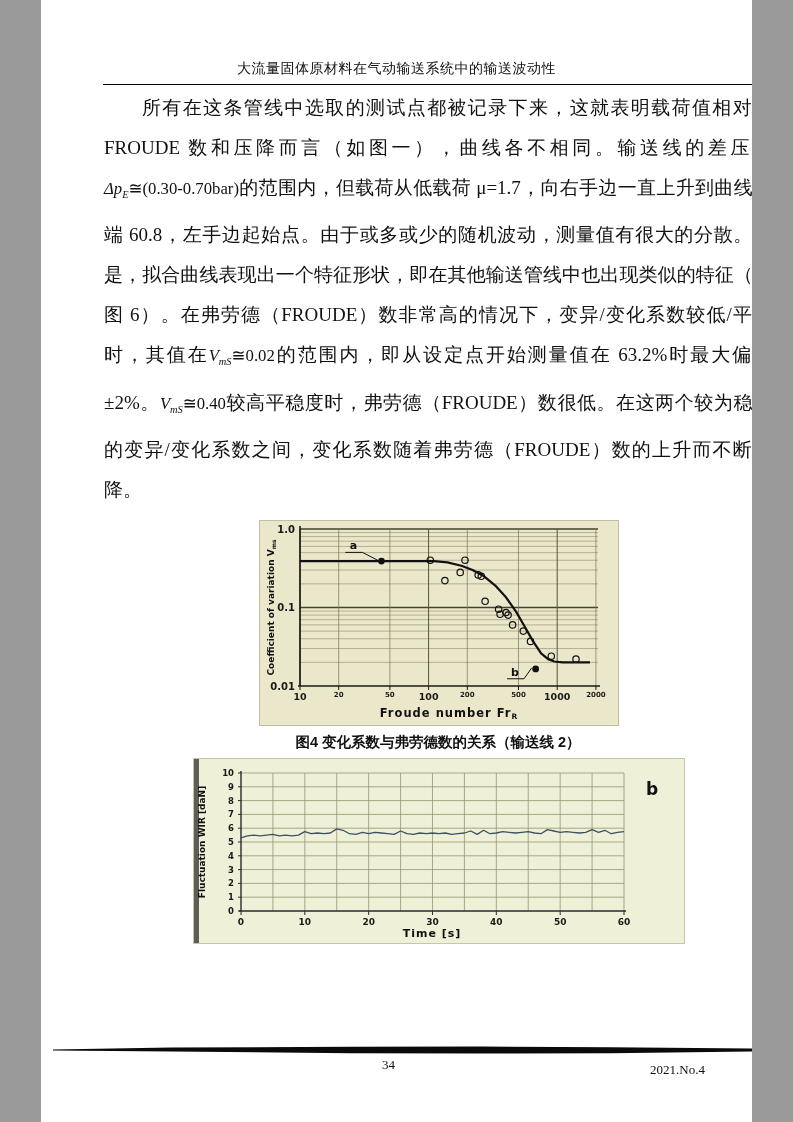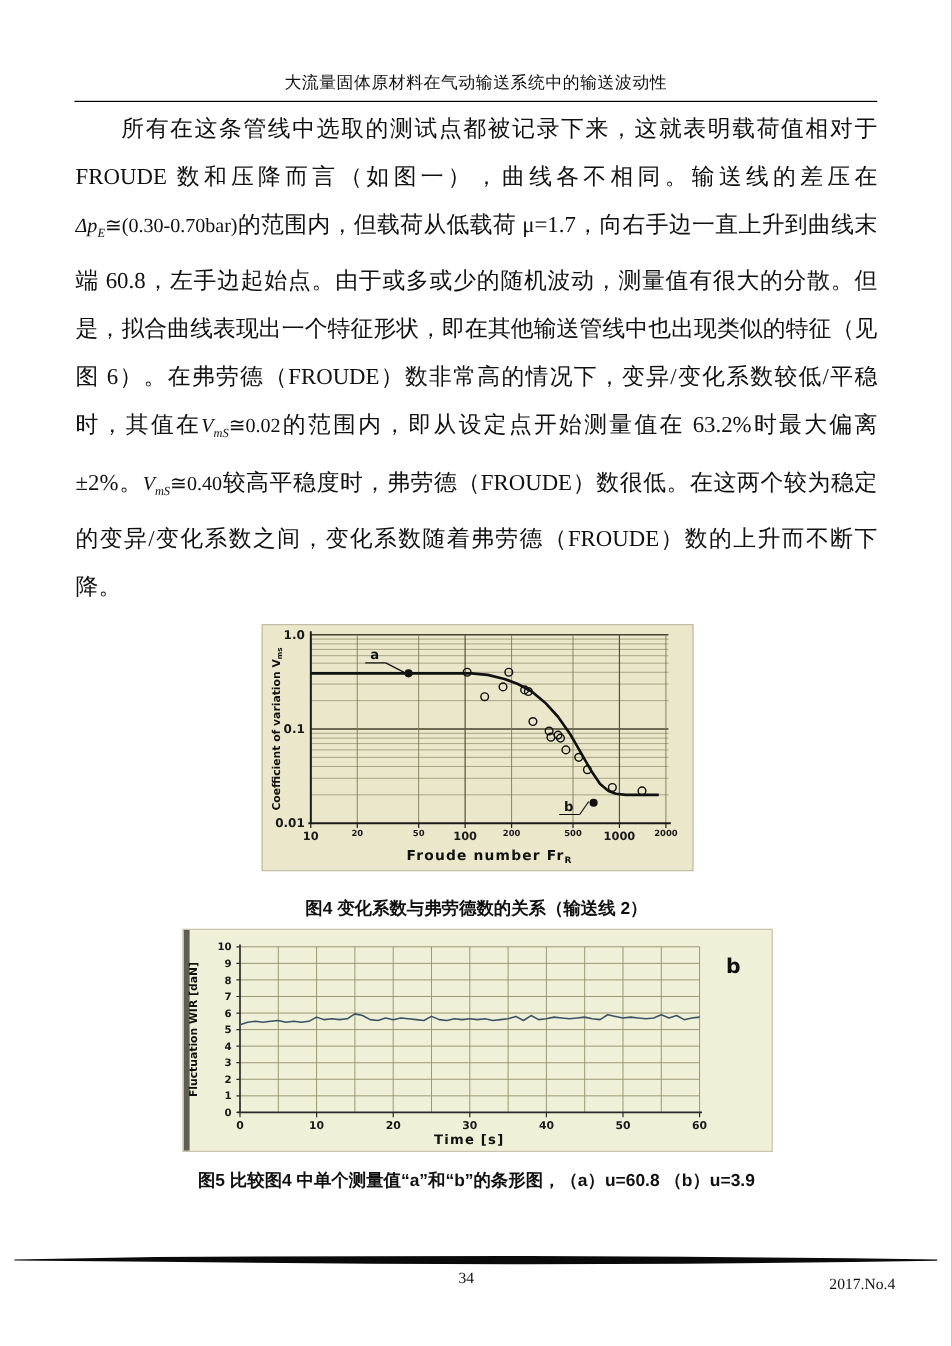--- a/index.html
+++ b/index.html
@@ -1,33 +1,33 @@
 <!DOCTYPE html>
 <html><head>
 <meta charset="utf-8">
 <style>
   html,body{margin:0;padding:0;background:#9a9a9a;}
-  .page{width:793px;height:1122px;margin:0 auto;background:#ffffff;position:relative;
+  .page{width:711px;height:1122px;margin:0 auto;background:#ffffff;position:relative;
         font-family:"Liberation Serif","DejaVu Serif",serif;color:#111;overflow:hidden;}
   .header-title{position:absolute;top:60px;left:0;right:0;text-align:center;font-size:14px;letter-spacing:.5px;}
   .header-rule{position:absolute;top:84px;left:62px;width:669px;border-top:1.5px solid #000;}
   .content{position:absolute;top:88px;left:63px;width:668px;}
   .body-par{margin:0;font-size:19px;line-height:40px;text-align:justify;}
   .indent{text-indent:2em;}
   .formula{font-size:.88em;white-space:nowrap;}
   .formula i{}
   .formula sub{font-size:.62em;font-style:italic;}
   figure{margin:0;}
   .fig4-wrap{width:358px;margin:10px auto 0;}
   .fig5-wrap{width:490px;margin:6px auto 0;}
   .fig4-wrap svg{display:block;border:1px solid #c2bda6;}
   .fig5-wrap svg{display:block;border:1px solid #c8c4ad;}
   .figcap{text-align:center;font-family:"Liberation Sans","DejaVu Sans",sans-serif;
           font-weight:bold;font-size:14.5px;line-height:20px;}
-  .cap4{margin:22px 0 2px;}
+  .cap4{margin:6px 0 2px;}
   .cap5{margin:14px 0 0;}
   .footer-rule{position:absolute;top:1046px;left:10px;}
   .footer-page{position:absolute;top:1057px;left:0;right:16px;text-align:center;font-size:13px;}
   .footer-issue{position:absolute;top:1062px;right:47px;font-size:13px;}
 </style>
 </head>
 <body>
 
 <div class="page">
 
@@ -181,23 +181,22 @@
           <line x1="366.165" y1="152" x2="366.165" y2="156" stroke="#2a2a2a" stroke-width="1"></line>
           <text x="366.165" y="166" text-anchor="middle" font-size="9" font-weight="bold" font-family="'DejaVu Sans','Liberation Sans',sans-serif" fill="#1a1a1a">50</text>
           <line x1="429.998" y1="152" x2="429.998" y2="156" stroke="#2a2a2a" stroke-width="1"></line>
           <text x="429.998" y="166" text-anchor="middle" font-size="9" font-weight="bold" font-family="'DejaVu Sans','Liberation Sans',sans-serif" fill="#1a1a1a">60</text>
           <polyline points="47.0,78.9 53.4,76.8 59.8,76.1 66.1,76.8 72.5,76.1 78.9,75.4 85.3,76.8 91.7,76.1 98.1,76.8 104.4,76.1 110.8,72.6 117.2,74.7 123.6,74.0 130.0,74.7 136.4,74.0 142.7,69.9 149.1,71.3 155.5,74.7 161.9,75.4 168.3,73.3 174.7,74.7 181.0,73.3 187.4,74.0 193.8,74.7 200.2,75.4 206.6,72.0 213.0,74.7 219.3,75.4 225.7,74.0 232.1,74.7 238.5,74.0 244.9,74.7 251.3,74.0 257.6,75.4 264.0,74.7 270.4,74.0 276.8,72.0 283.2,75.4 289.6,71.3 295.9,74.7 302.3,74.0 308.7,72.6 315.1,73.3 321.5,74.0 327.9,73.3 334.2,72.6 340.6,74.0 347.0,74.7 353.4,70.6 359.8,72.0 366.2,73.3 372.5,72.6 378.9,73.3 385.3,74.0 391.7,73.3 398.1,70.6 404.5,73.3 410.8,71.3 417.2,74.7 423.6,73.3 430.0,72.6" fill="none" stroke="#3c5262" stroke-width="1.3" stroke-linejoin="round"></polyline>
           <text x="452" y="36" font-size="17" font-weight="bold" font-family="'DejaVu Sans','Liberation Sans',sans-serif" fill="#111">b</text>
           <text x="238" y="178" text-anchor="middle" font-size="11" font-weight="bold" font-family="'DejaVu Sans','Liberation Sans',sans-serif" letter-spacing="1" fill="#111">Time [s]</text>
           <text x="11" y="83" text-anchor="middle" font-size="9" font-weight="bold" font-family="'DejaVu Sans','Liberation Sans',sans-serif" fill="#111" transform="rotate(-90 11 83)">Fluctuation WIR [daN]</text>
         </svg>
     </figure>
-    <div class="figcap cap5">图5 比较图4 中单个测量值“a”和“b”的条形图，（a）u=60.8 （b）u=3.9</div>
 
   </div>
 
   <svg class="footer-rule" width="773" height="10">
     <polygon points="2,3.5 120,1.5 300,0.8 430,0.6 560,1.2 700,2.6 771,3.6 771,4.6 700,5.6 560,7.2 430,7.6 300,7.2 120,5.5 2,4.5" fill="#0a0a0a"></polygon>
   </svg>
   <div class="footer-page">34</div>
-  <div class="footer-issue">2017.No.4</div>
+  <div class="footer-issue">2021.No.4</div>
 
 </div>
 
 </body></html>

